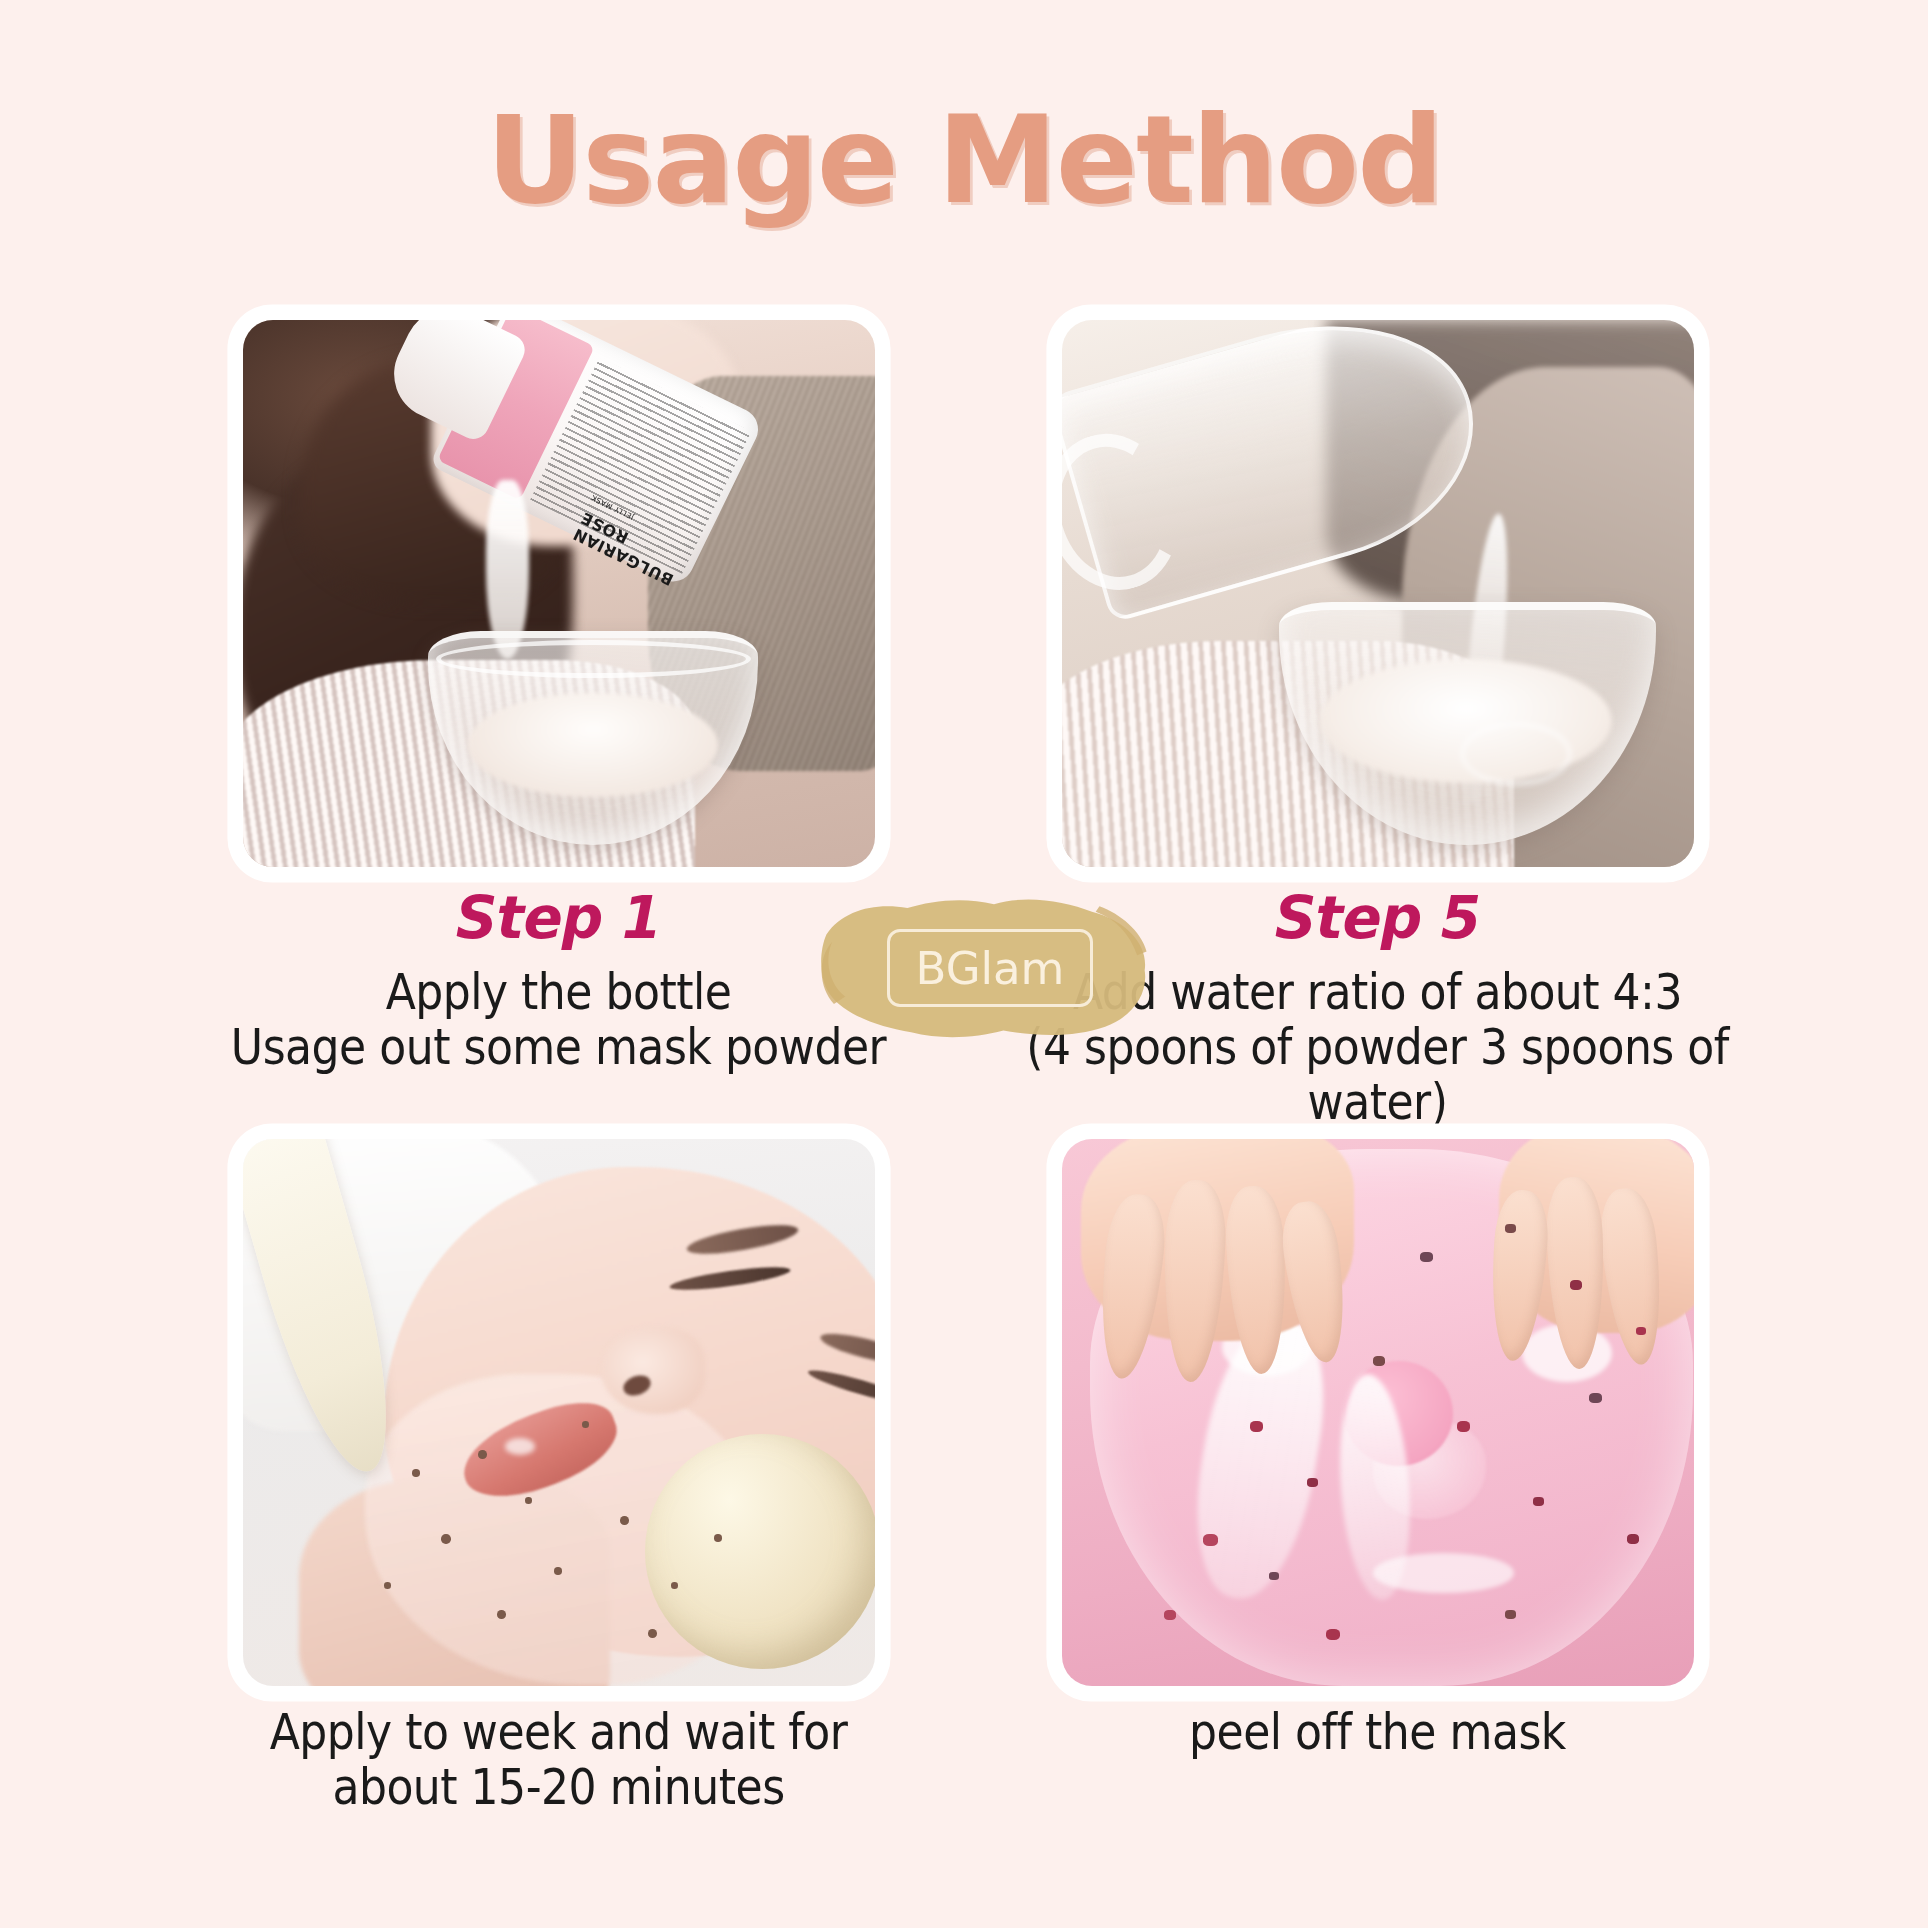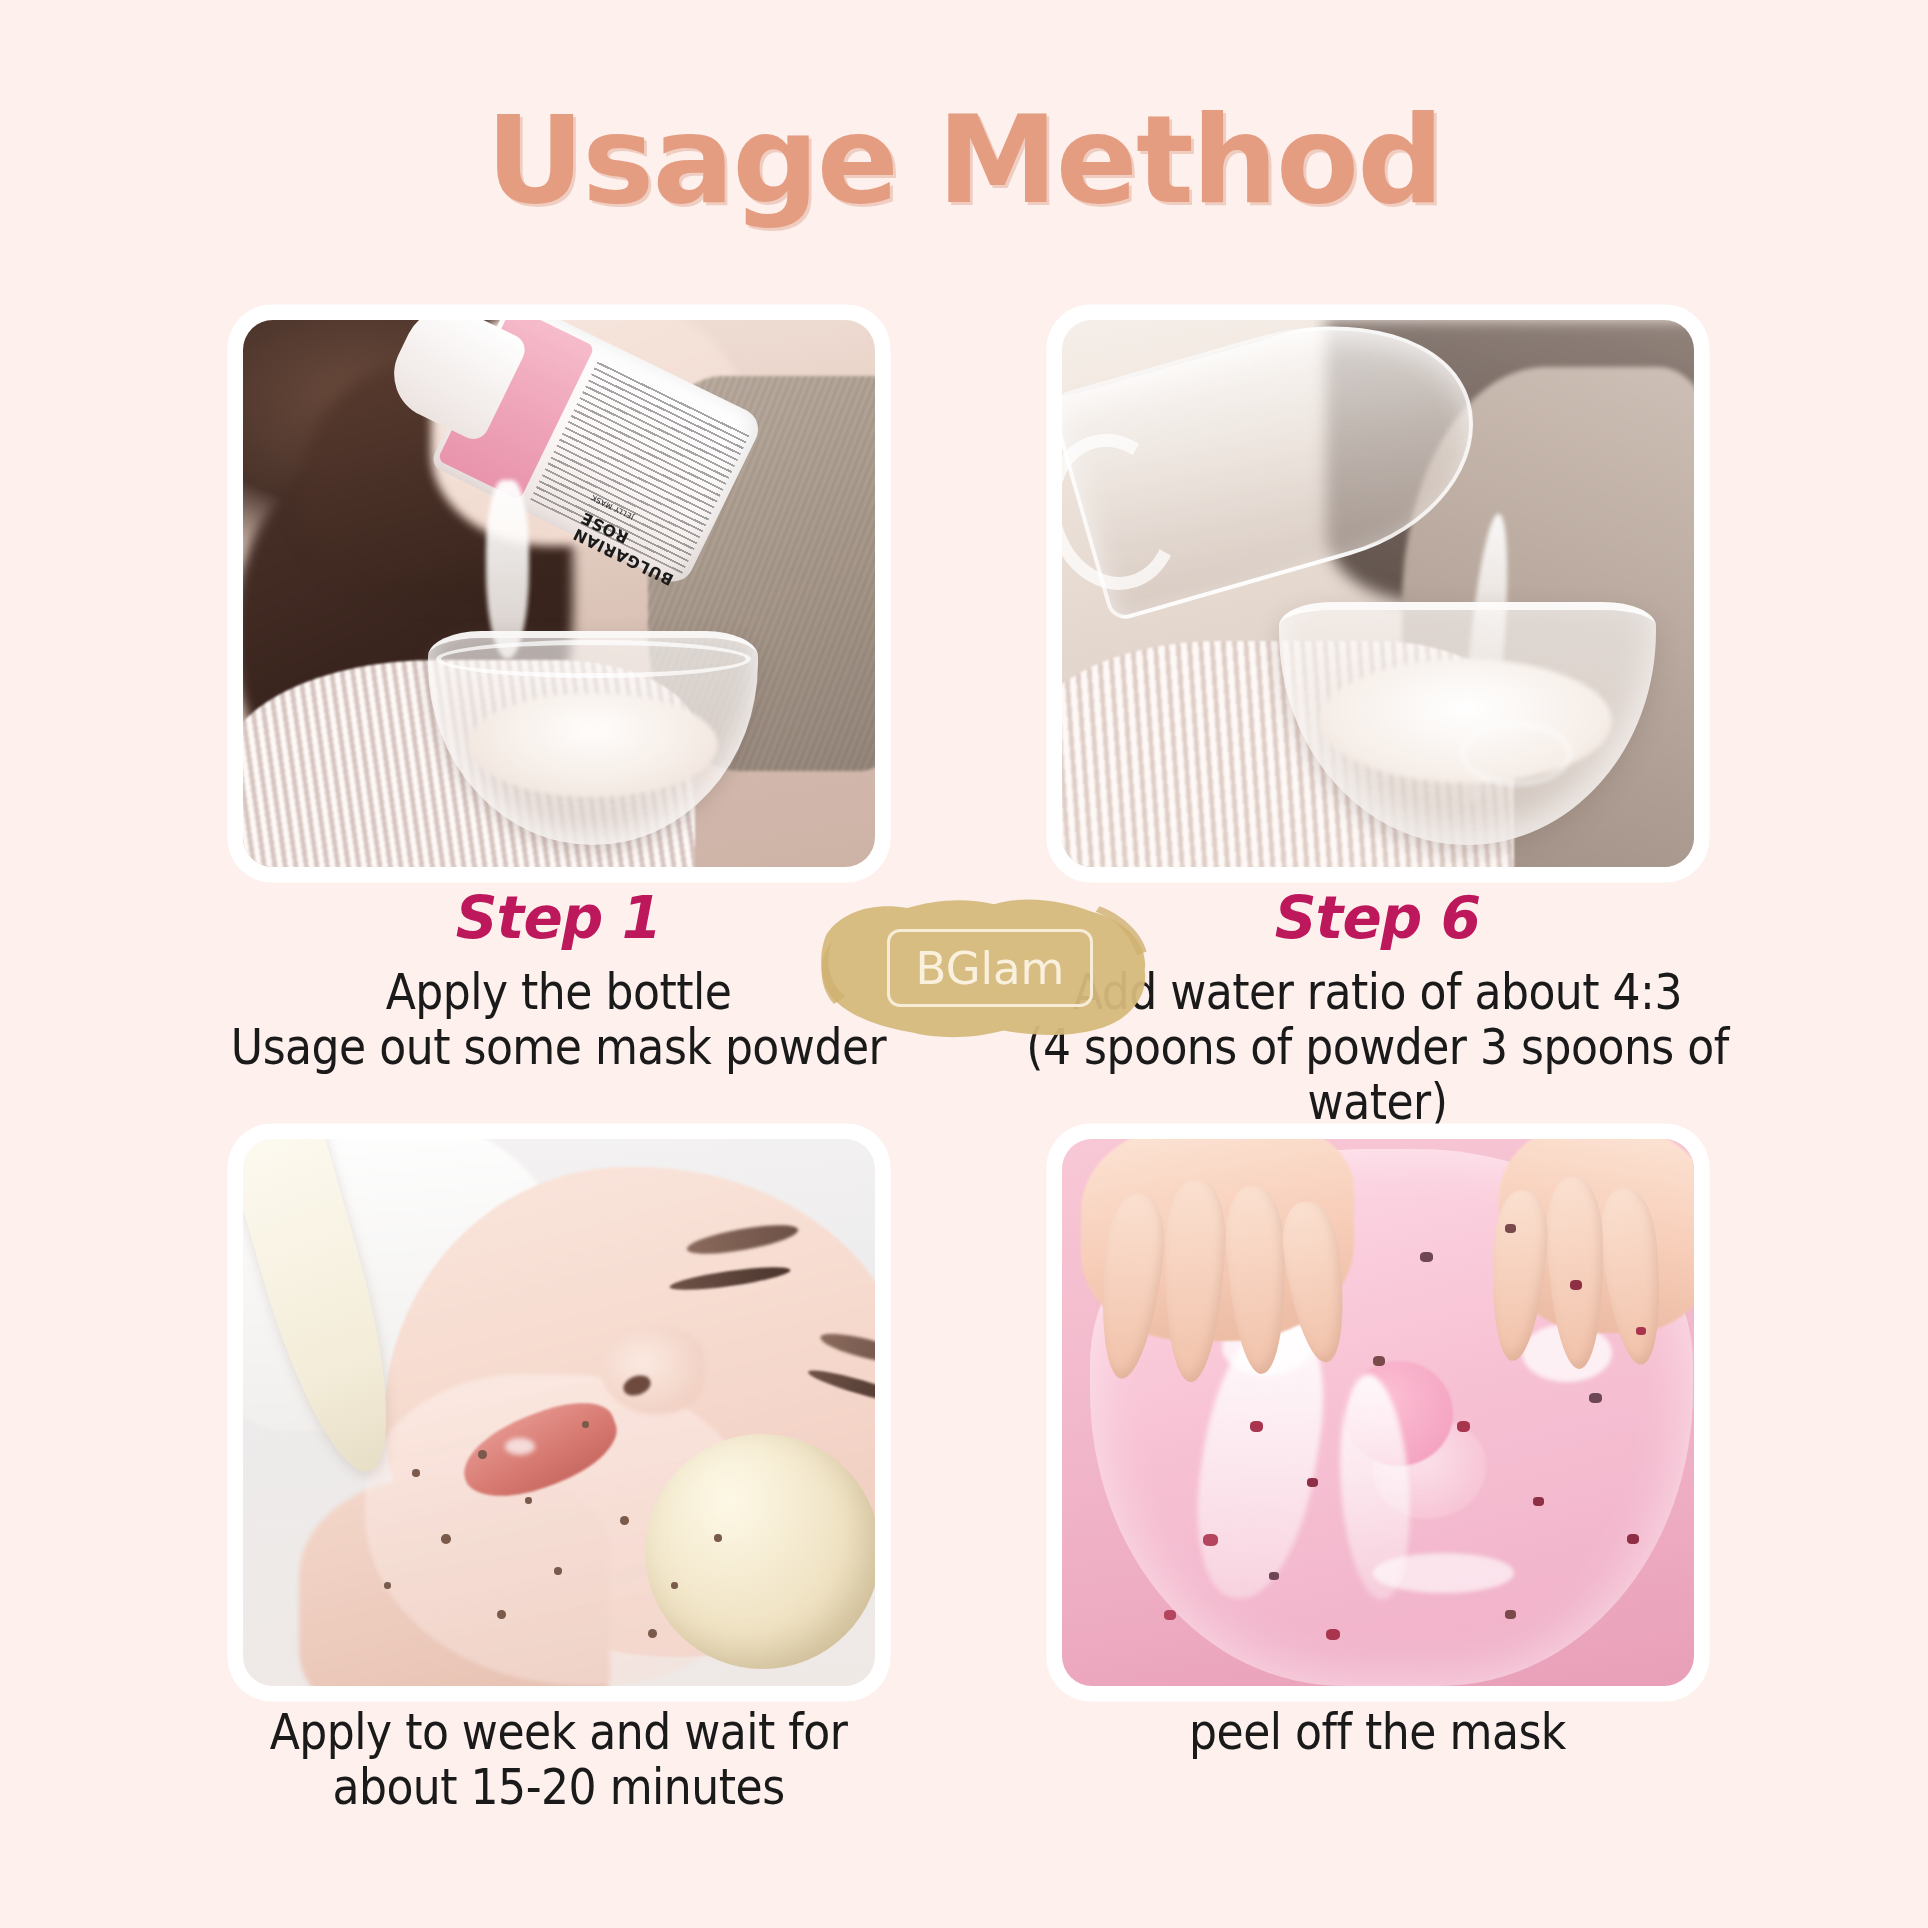--- a/index.html
+++ b/index.html
@@ -533,21 +533,21 @@
 
           <div class="p2-stream"></div>
           <div class="p2-bowl">
             <div class="p2-bowl-powder">
               <div class="p2-ripple"></div>
             </div>
           </div>
         </div>
       </div>
       <div class="caption wide">
-        <div class="step-label">Step 6</div>
+        <div class="step-label">Step 5</div>
         <div class="step-desc">
           <span>Add water ratio of about 4:3</span>
           <span class="l2">(4 spoons of powder 3 spoons of water)</span>
         </div>
       </div>
     </div>
 
     <div class="cell">
       <div class="card">
         <div class="photo">

